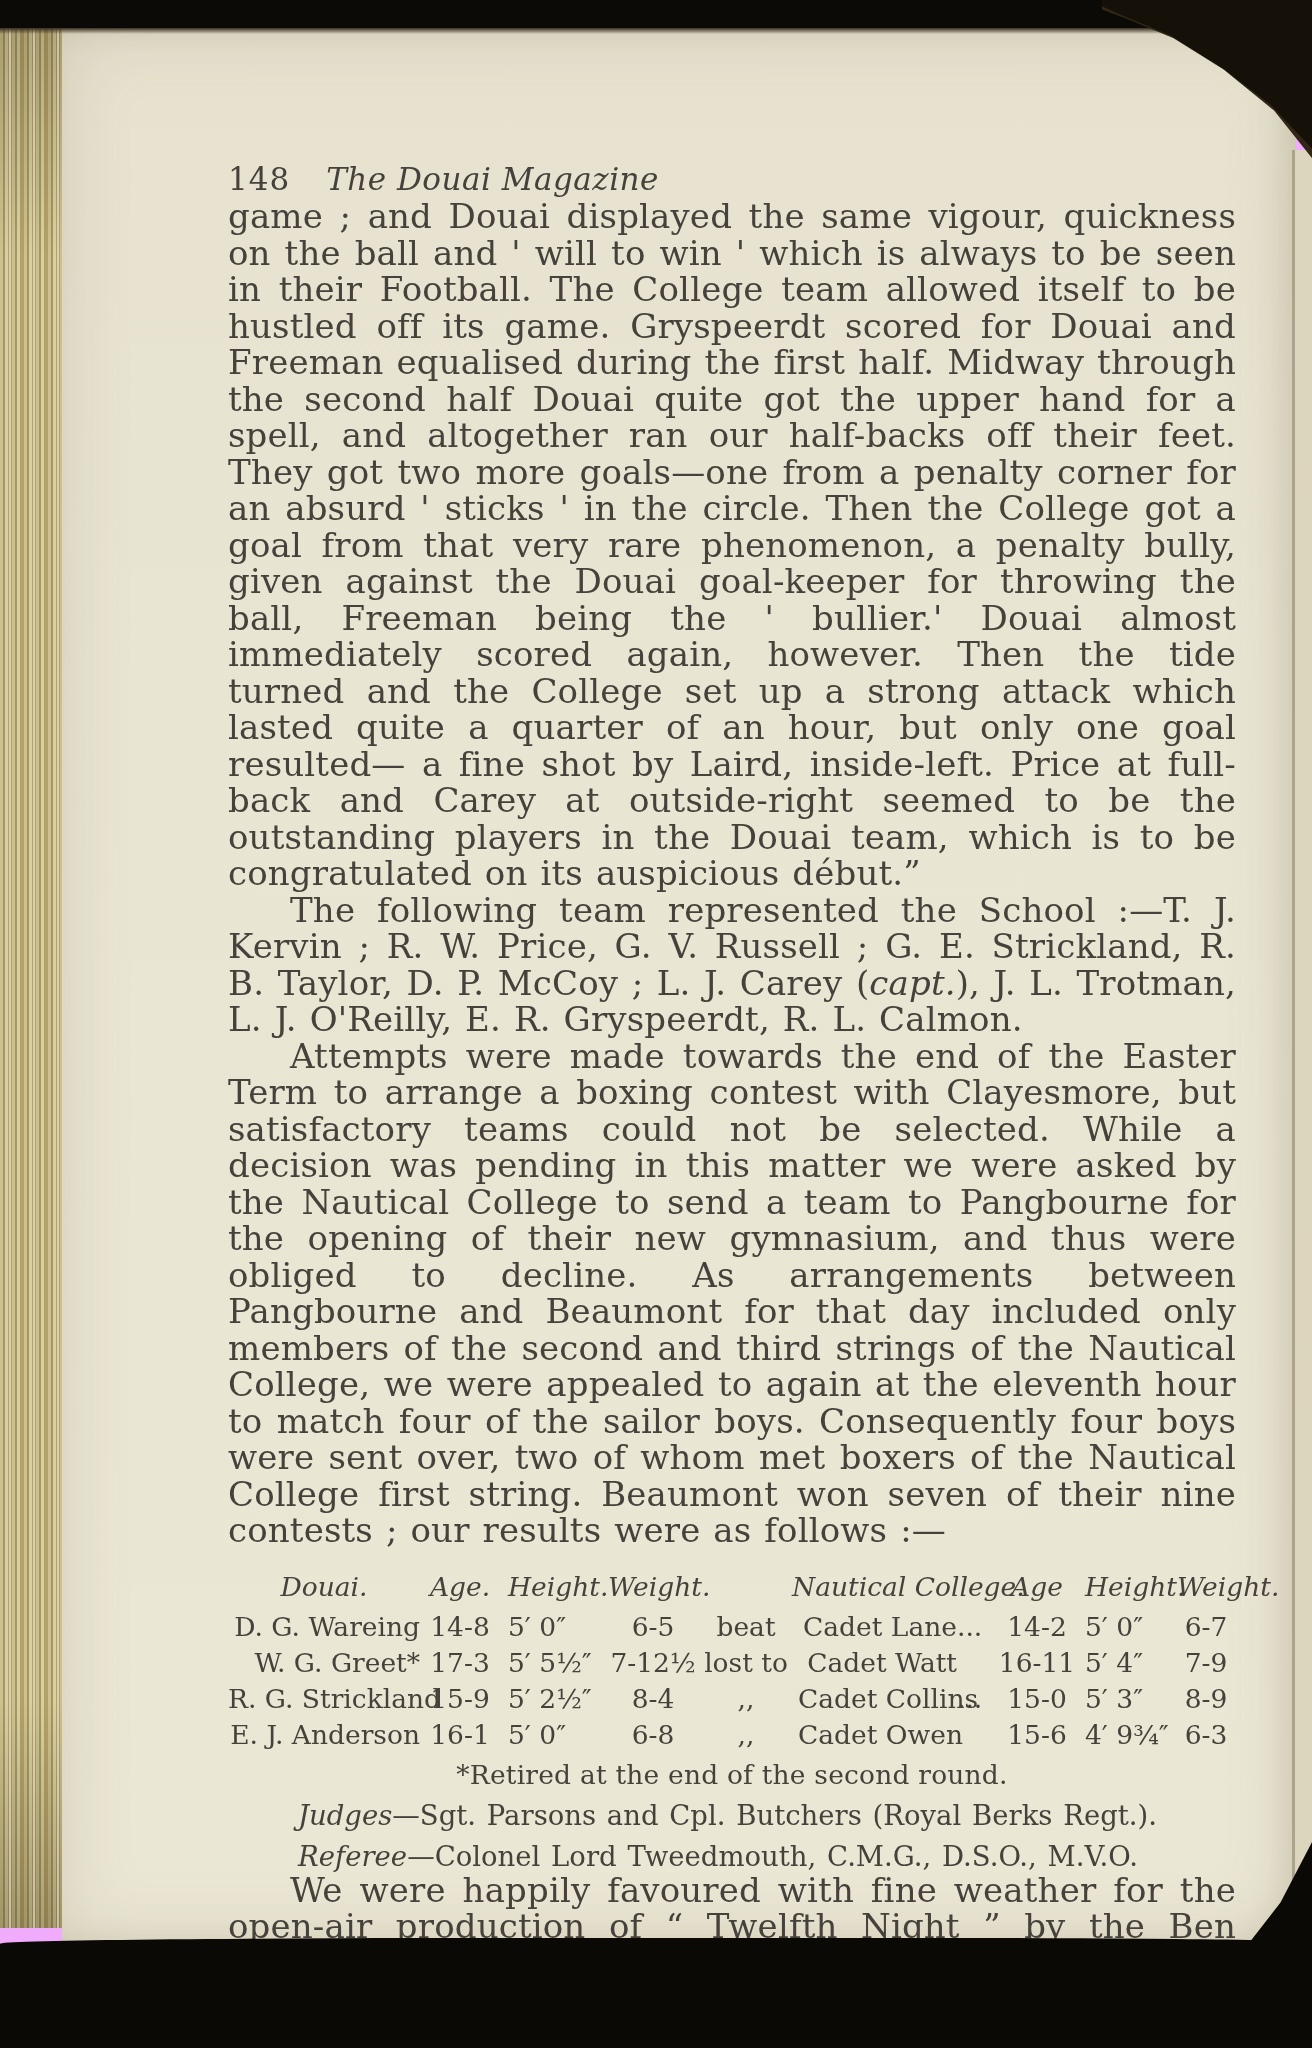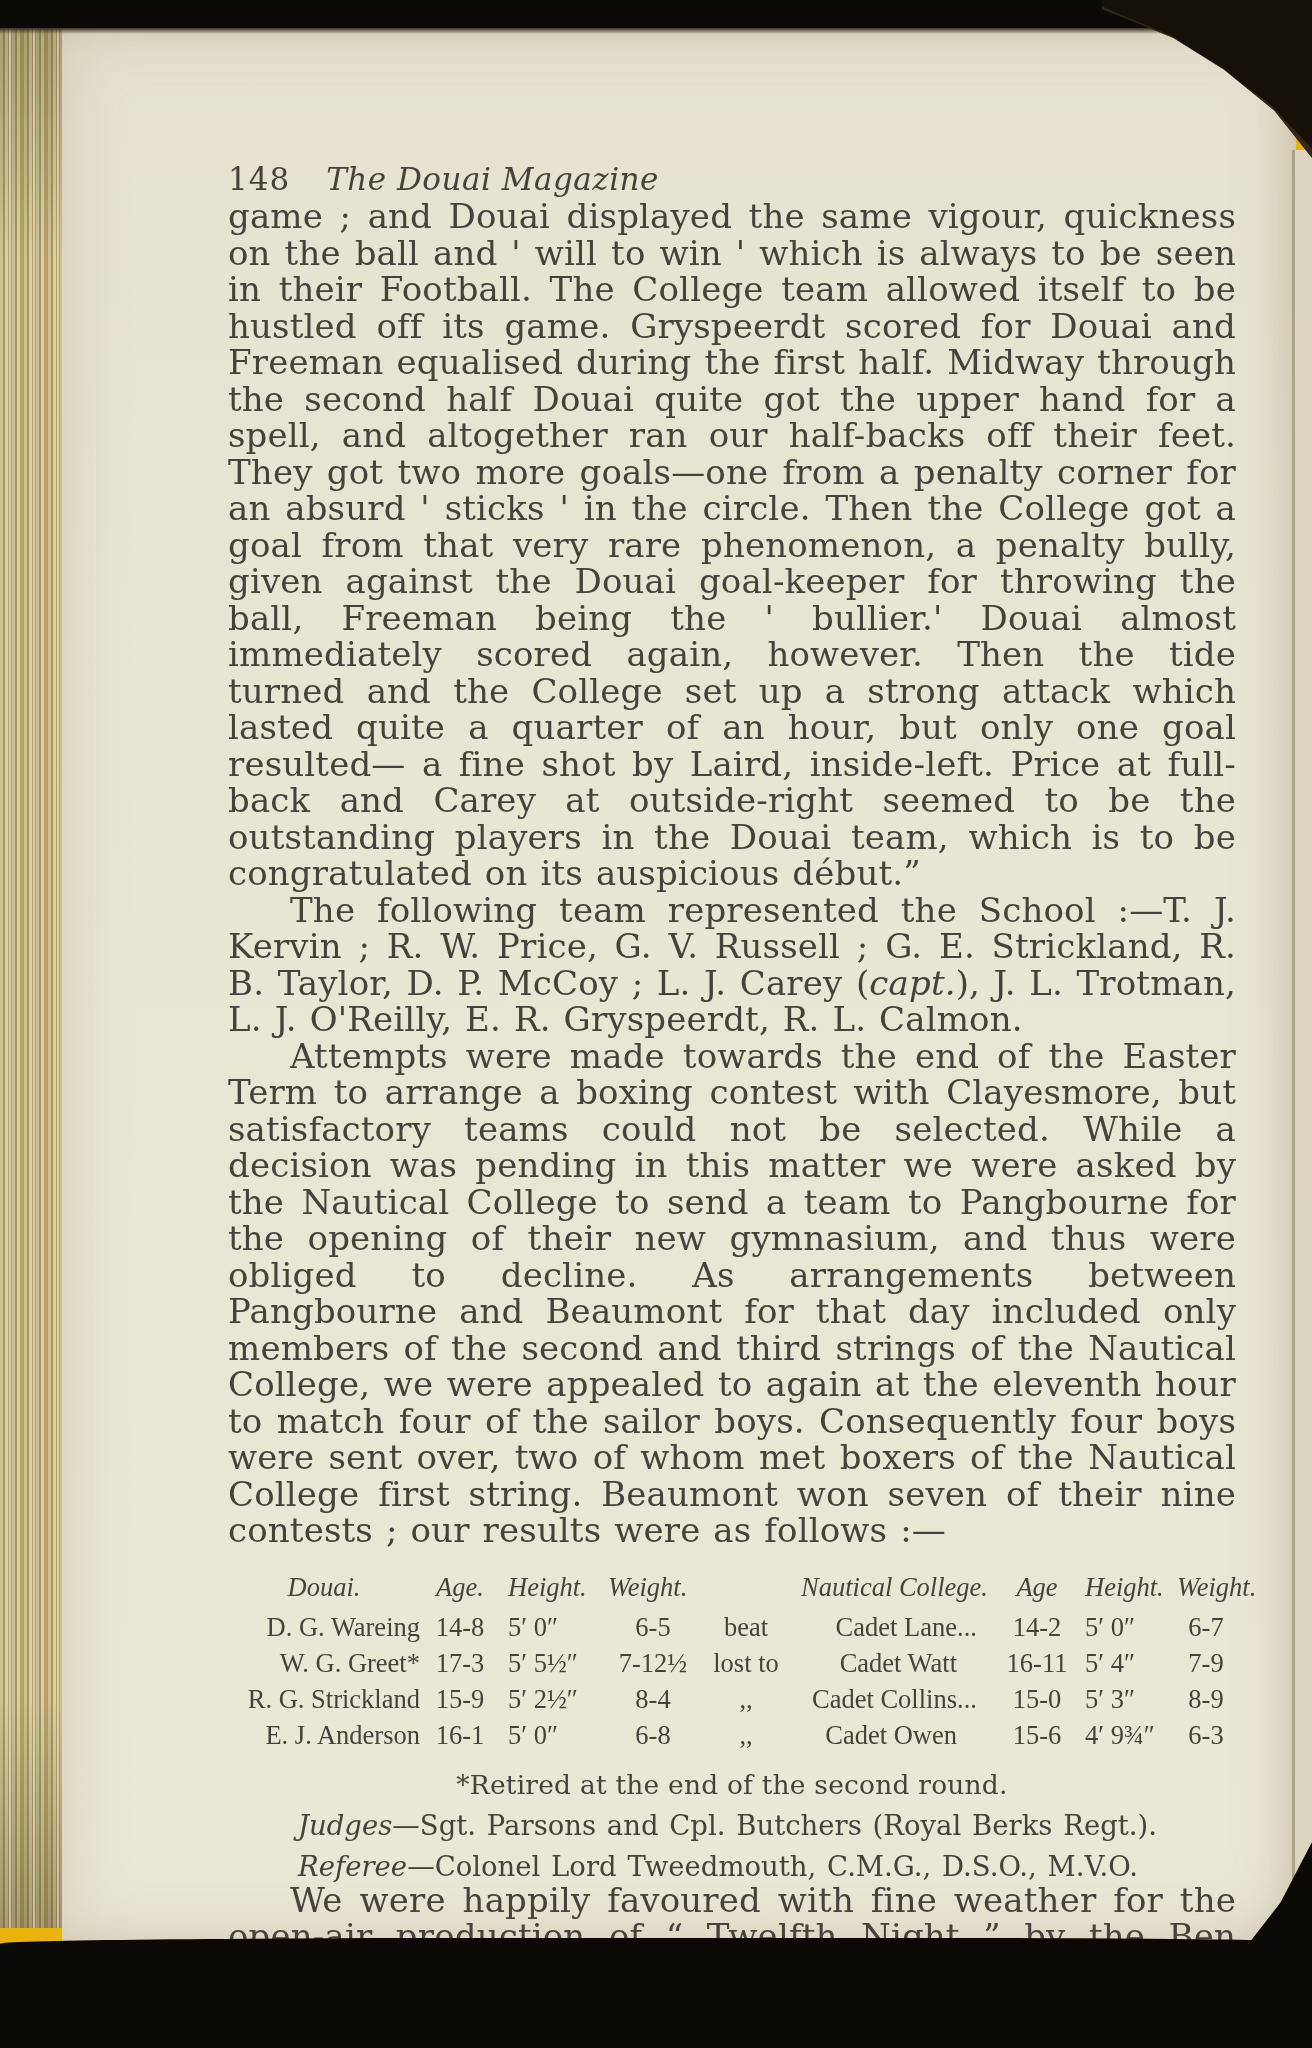--- a/index.html
+++ b/index.html
@@ -1,18 +1,18 @@
 <!DOCTYPE html>
 <html><head>
 <meta charset="utf-8">
 <style>
   html,body{margin:0;padding:0;background:#000;}
   .scene{
     position:relative;width:1312px;height:2048px;overflow:hidden;
-    background:#eab308;
+    background:#f0abfc;
     font-family:"DejaVu Serif", serif;
   }
   
   .edge-stack{
     position:absolute;left:0;top:26px;width:62px;height:1902px;
     background:repeating-linear-gradient(90deg,#cdc18f 0 3px,#a4985f 3px 5px,#d9cfa2 5px 8px,#b3a267 8px 12px);
   }
   .edge-stack::after{
     content:"";position:absolute;inset:0;
     background:repeating-linear-gradient(90deg,rgba(255,255,255,0) 0 9px,rgba(255,255,255,.5) 9px 11px,rgba(255,255,255,0) 11px 24px),
@@ -59,31 +59,31 @@
     hyphens:none;
   }
   .first{margin-top:31px;}
   .indent{text-indent:62px;}
   .sec{margin-top:49px;}
   .cap-it{font-style:italic;}
   
   .btable{margin-top:20px;font-size:26.5px;line-height:36px;}
   .trow{display:grid;grid-template-columns:192px 80px 106px 94px 92px 165px 40px 80px 100px 58px;align-items:baseline;}
   .thead{font-style:italic;margin-bottom:4px;}
-  .c{white-space:nowrap;font-family:Liberation Serif, serif;}
+  .c{white-space:nowrap;}
   .c-name{text-align:right;}
   .c-age,.c-weight,.c-cage,.c-cweight{text-align:center;}
   .c-height,.c-cheight{text-align:left;padding-left:8px;}
   .c-result{text-align:center;}
   .c-cadet{text-align:right;padding-left:6px;}
   .c-dots{text-align:left;}
   .h-name{text-align:center;}
   .h-college{grid-column:span 2;text-align:center;}
   .h-weight{text-align:left;padding-left:2px;}
-  .footnote{margin-top:16px;font-size:26.5px;text-align:center;letter-spacing:.2px;}
+  .footnote{margin-top:6px;font-size:26.5px;text-align:center;letter-spacing:.2px;}
   .officials{margin-top:9px;font-size:27.5px;padding-left:70px;word-spacing:2px;}
   .off-label{font-style:italic;}
 </style>
 </head>
 <body>
 
 <div class="scene">
 
   <div class="edge-stack"></div>
 

